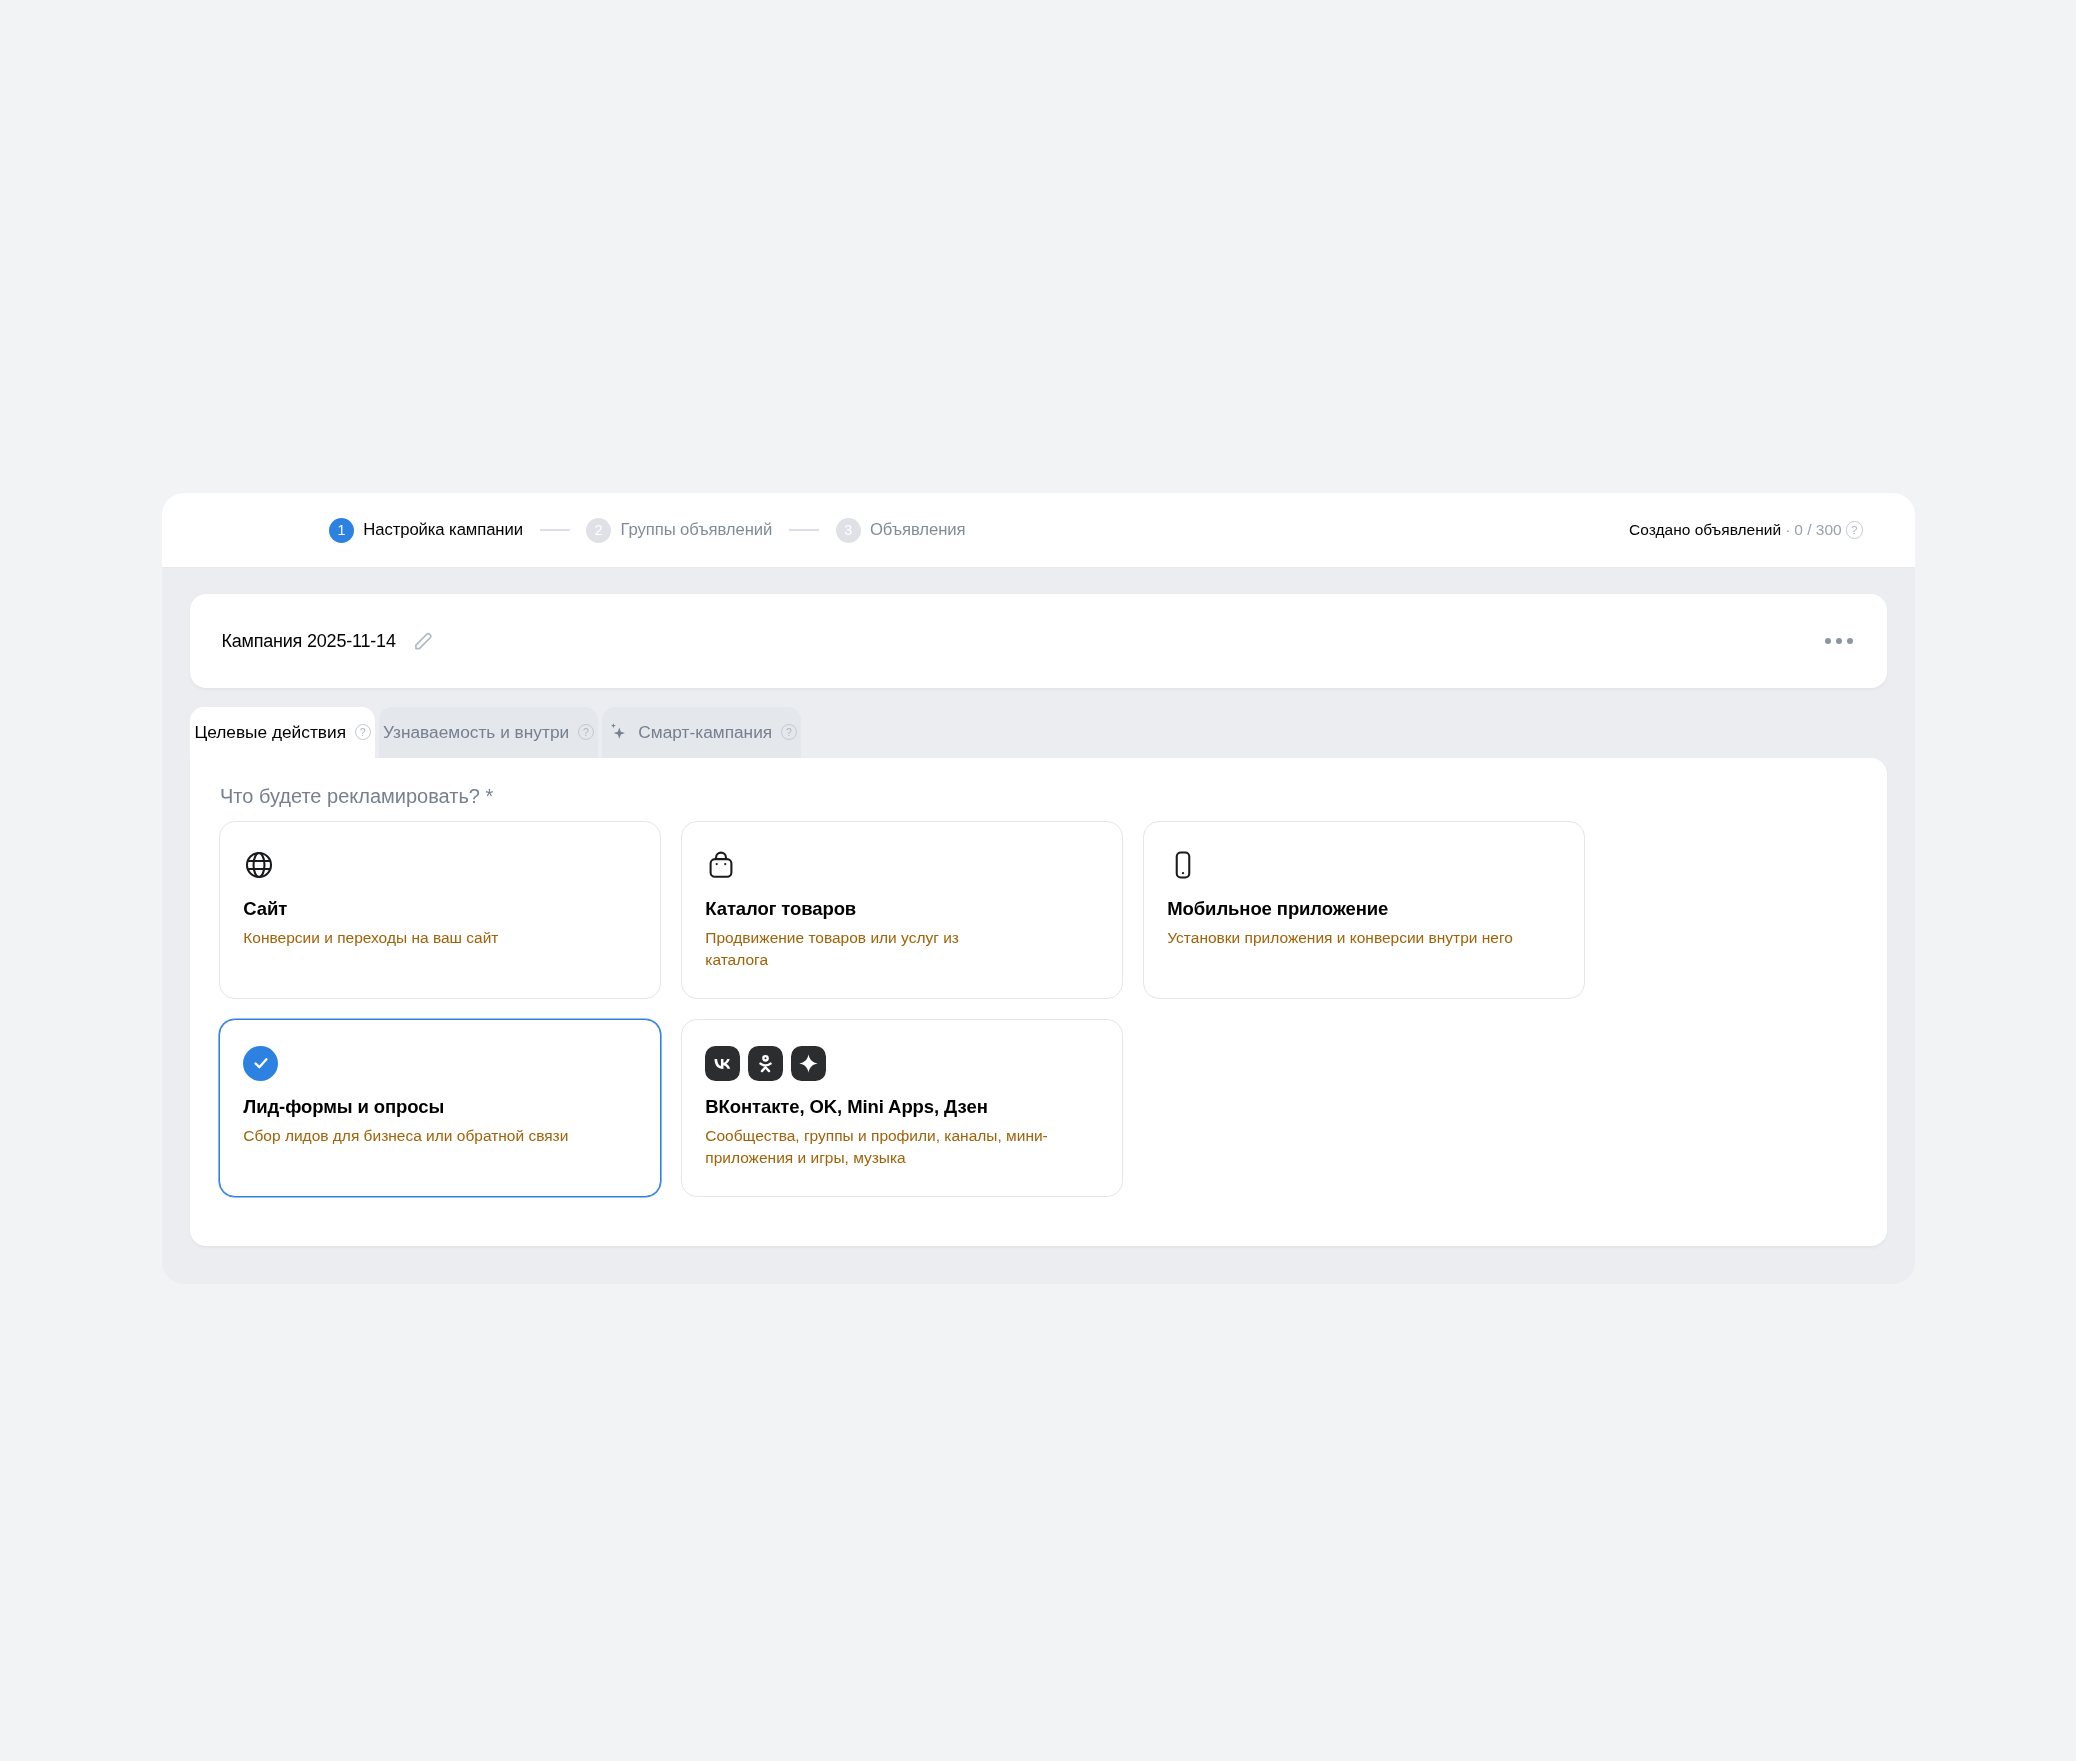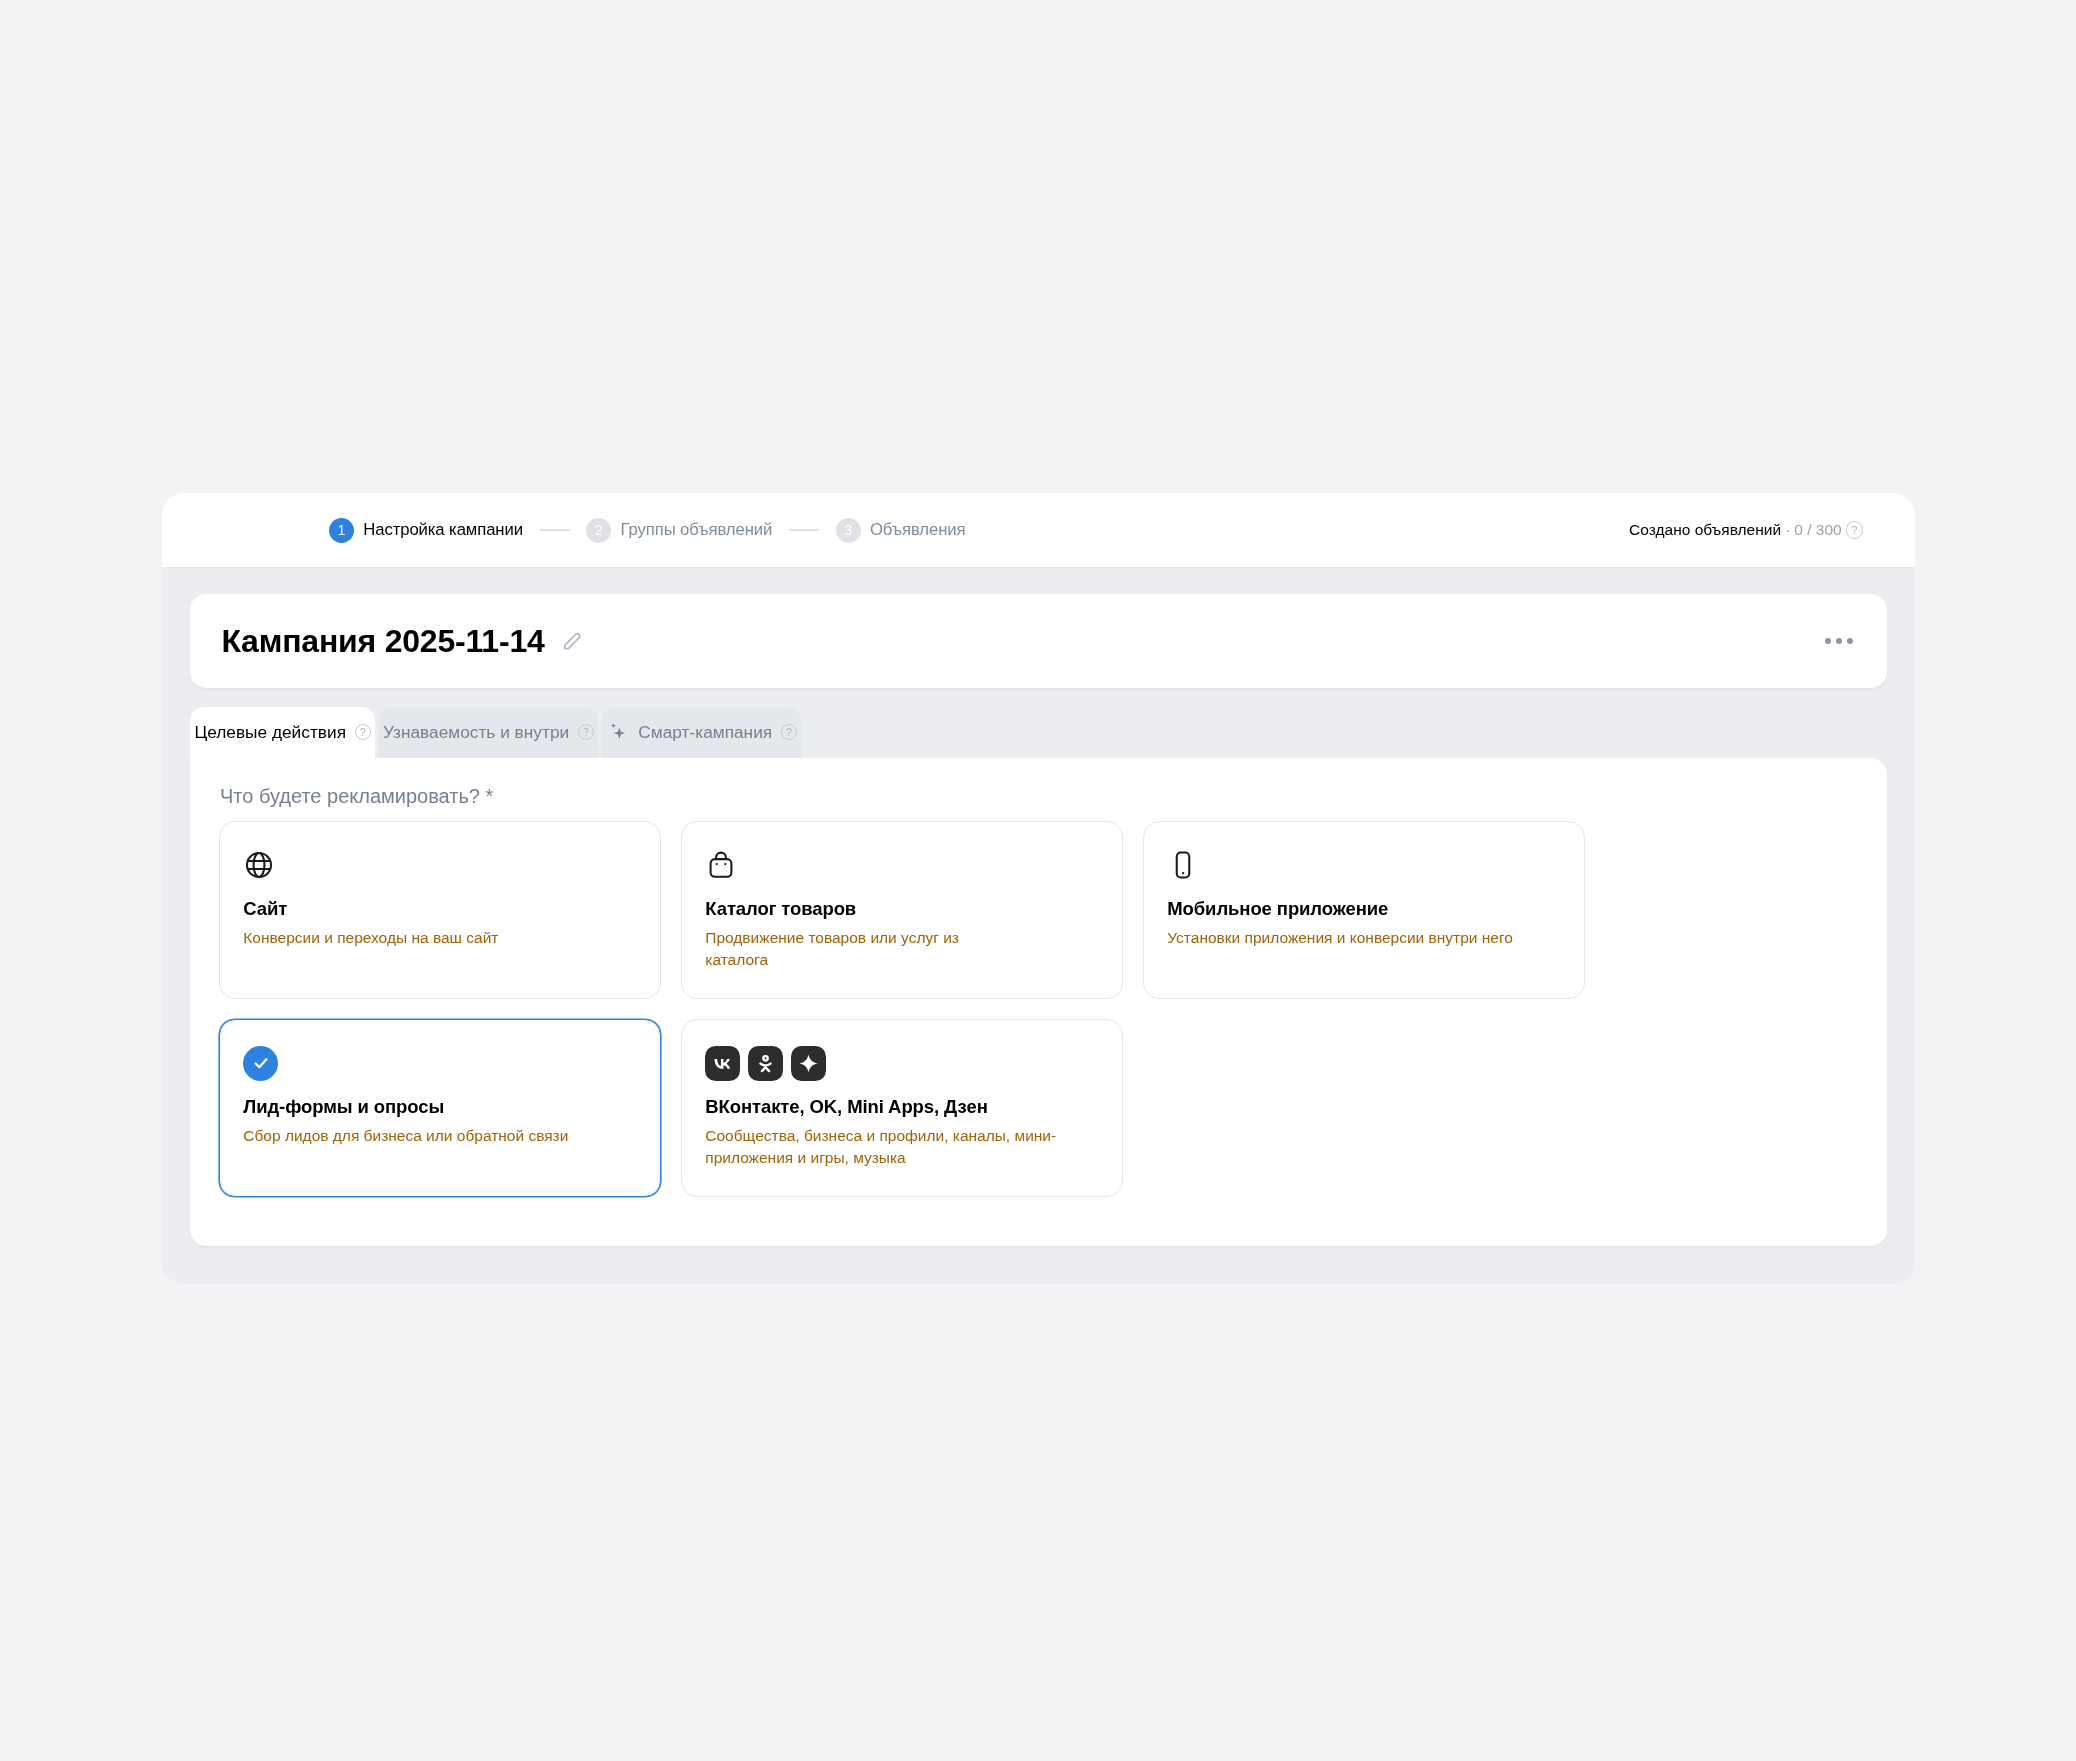--- a/index.html
+++ b/index.html
@@ -91,22 +91,22 @@
     margin: 0 28.4px;
     background: #ffffff;
     border-radius: 16px;
     height: 94px;
     display: flex;
     align-items: center;
     padding: 0 27px 0 31px;
     box-shadow: 0 1.2px 3.1px rgba(0,0,0,0.04);
   }
   .name-title {
-    font-size: 32px;
-    font-weight: 700;
+    font-size: 18px;
+    font-weight: 400;
     color: #000;
     letter-spacing: -0.2px;
   }
   .pencil-icon { margin-left: 16px; display: flex; align-items: center; }
   .dots-btn {
     margin-left: auto;
     display: flex; gap: 5px; align-items: center;
     padding: 8.7px 6.2px;
     cursor: pointer;
   }
@@ -351,20 +351,20 @@
                 <path d="M8.6 19.3 L12 15.6 L15.4 19.3" fill="none" stroke="#ffffff" stroke-width="2.3" stroke-linecap="round" stroke-linejoin="round"></path>
               </svg>
             </span>
             <span class="sq-icon">
               <svg width="25" height="25" viewBox="0 0 24 24" fill="#ffffff">
                 <path d="M12 3.2 C12.7 8.1 15.9 11.3 20.8 12 C15.9 12.7 12.7 15.9 12 20.8 C11.3 15.9 8.1 12.7 3.2 12 C8.1 11.3 11.3 8.1 12 3.2 Z"></path>
               </svg>
             </span>
           </div>
           <div class="opt-title">ВКонтакте, OK, Mini Apps, Дзен</div>
-          <div class="opt-desc" style="max-width:371px;">Сообщества, бизнеса и профили, каналы, мини-приложения и игры, музыка</div>
+          <div class="opt-desc" style="max-width:371px;">Сообщества, группы и профили, каналы, мини-приложения и игры, музыка</div>
         </div>
 
       </div>
     </div>
   </div>
 </div>
 
 
 </body></html>

